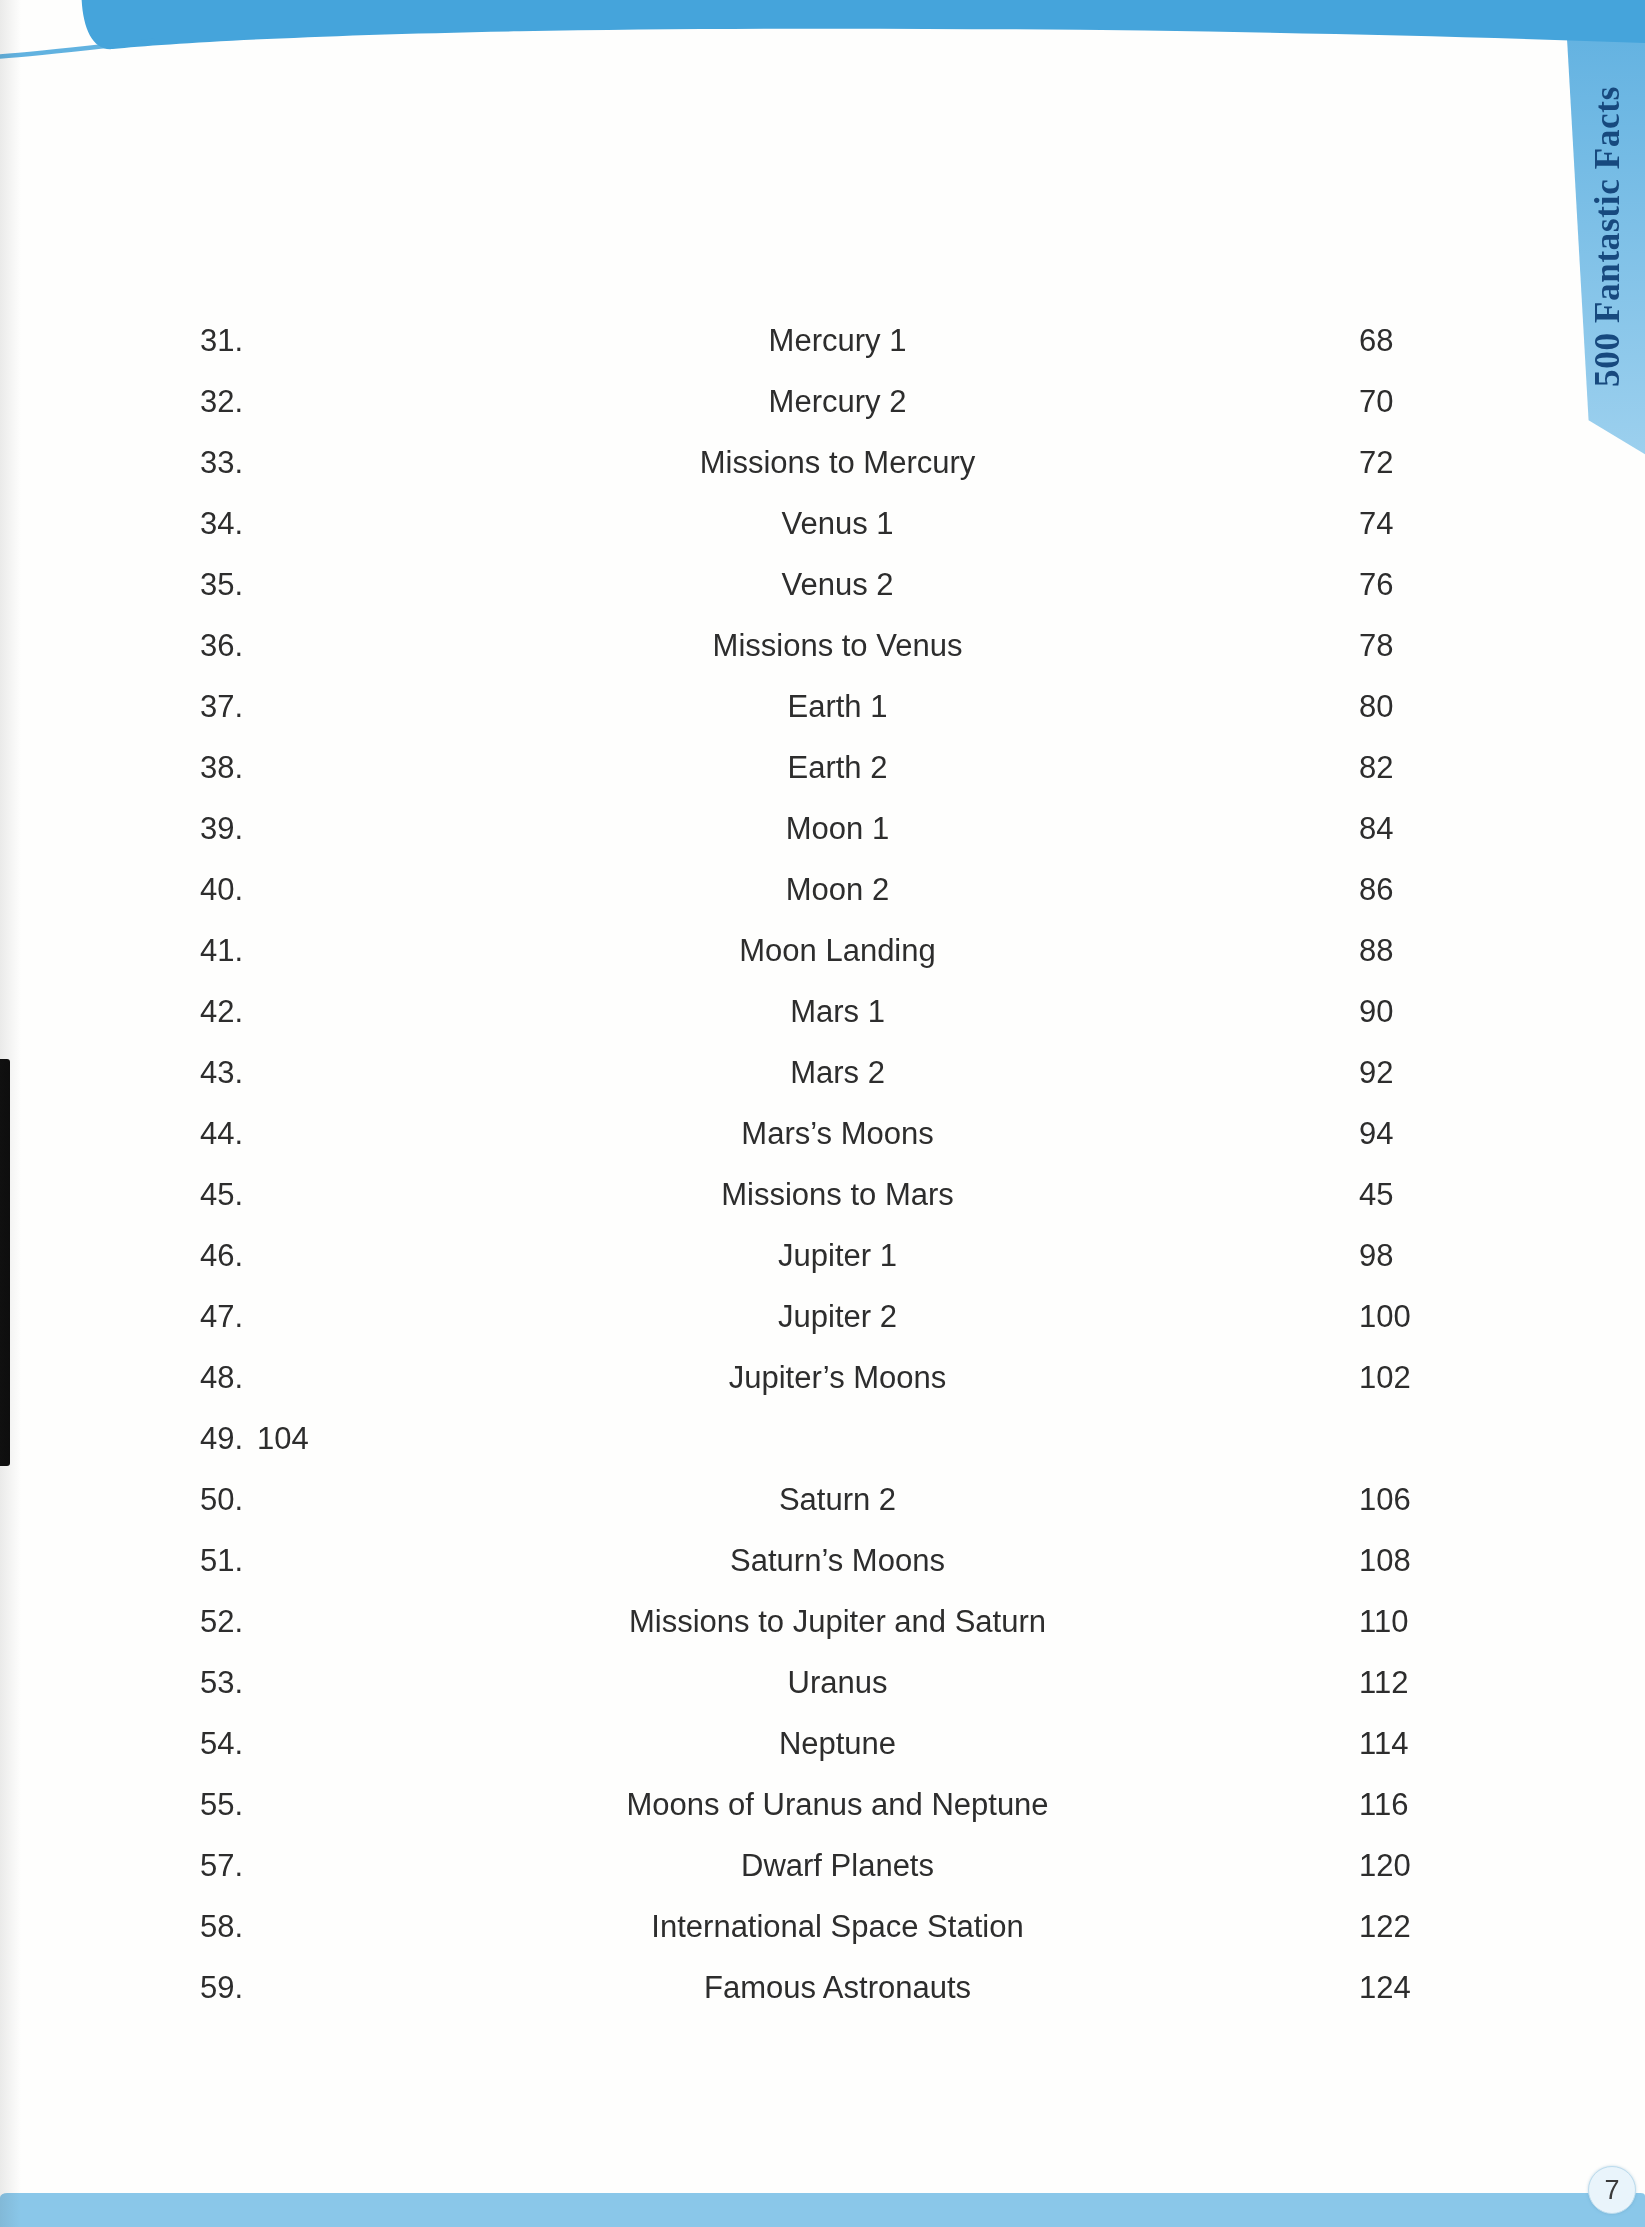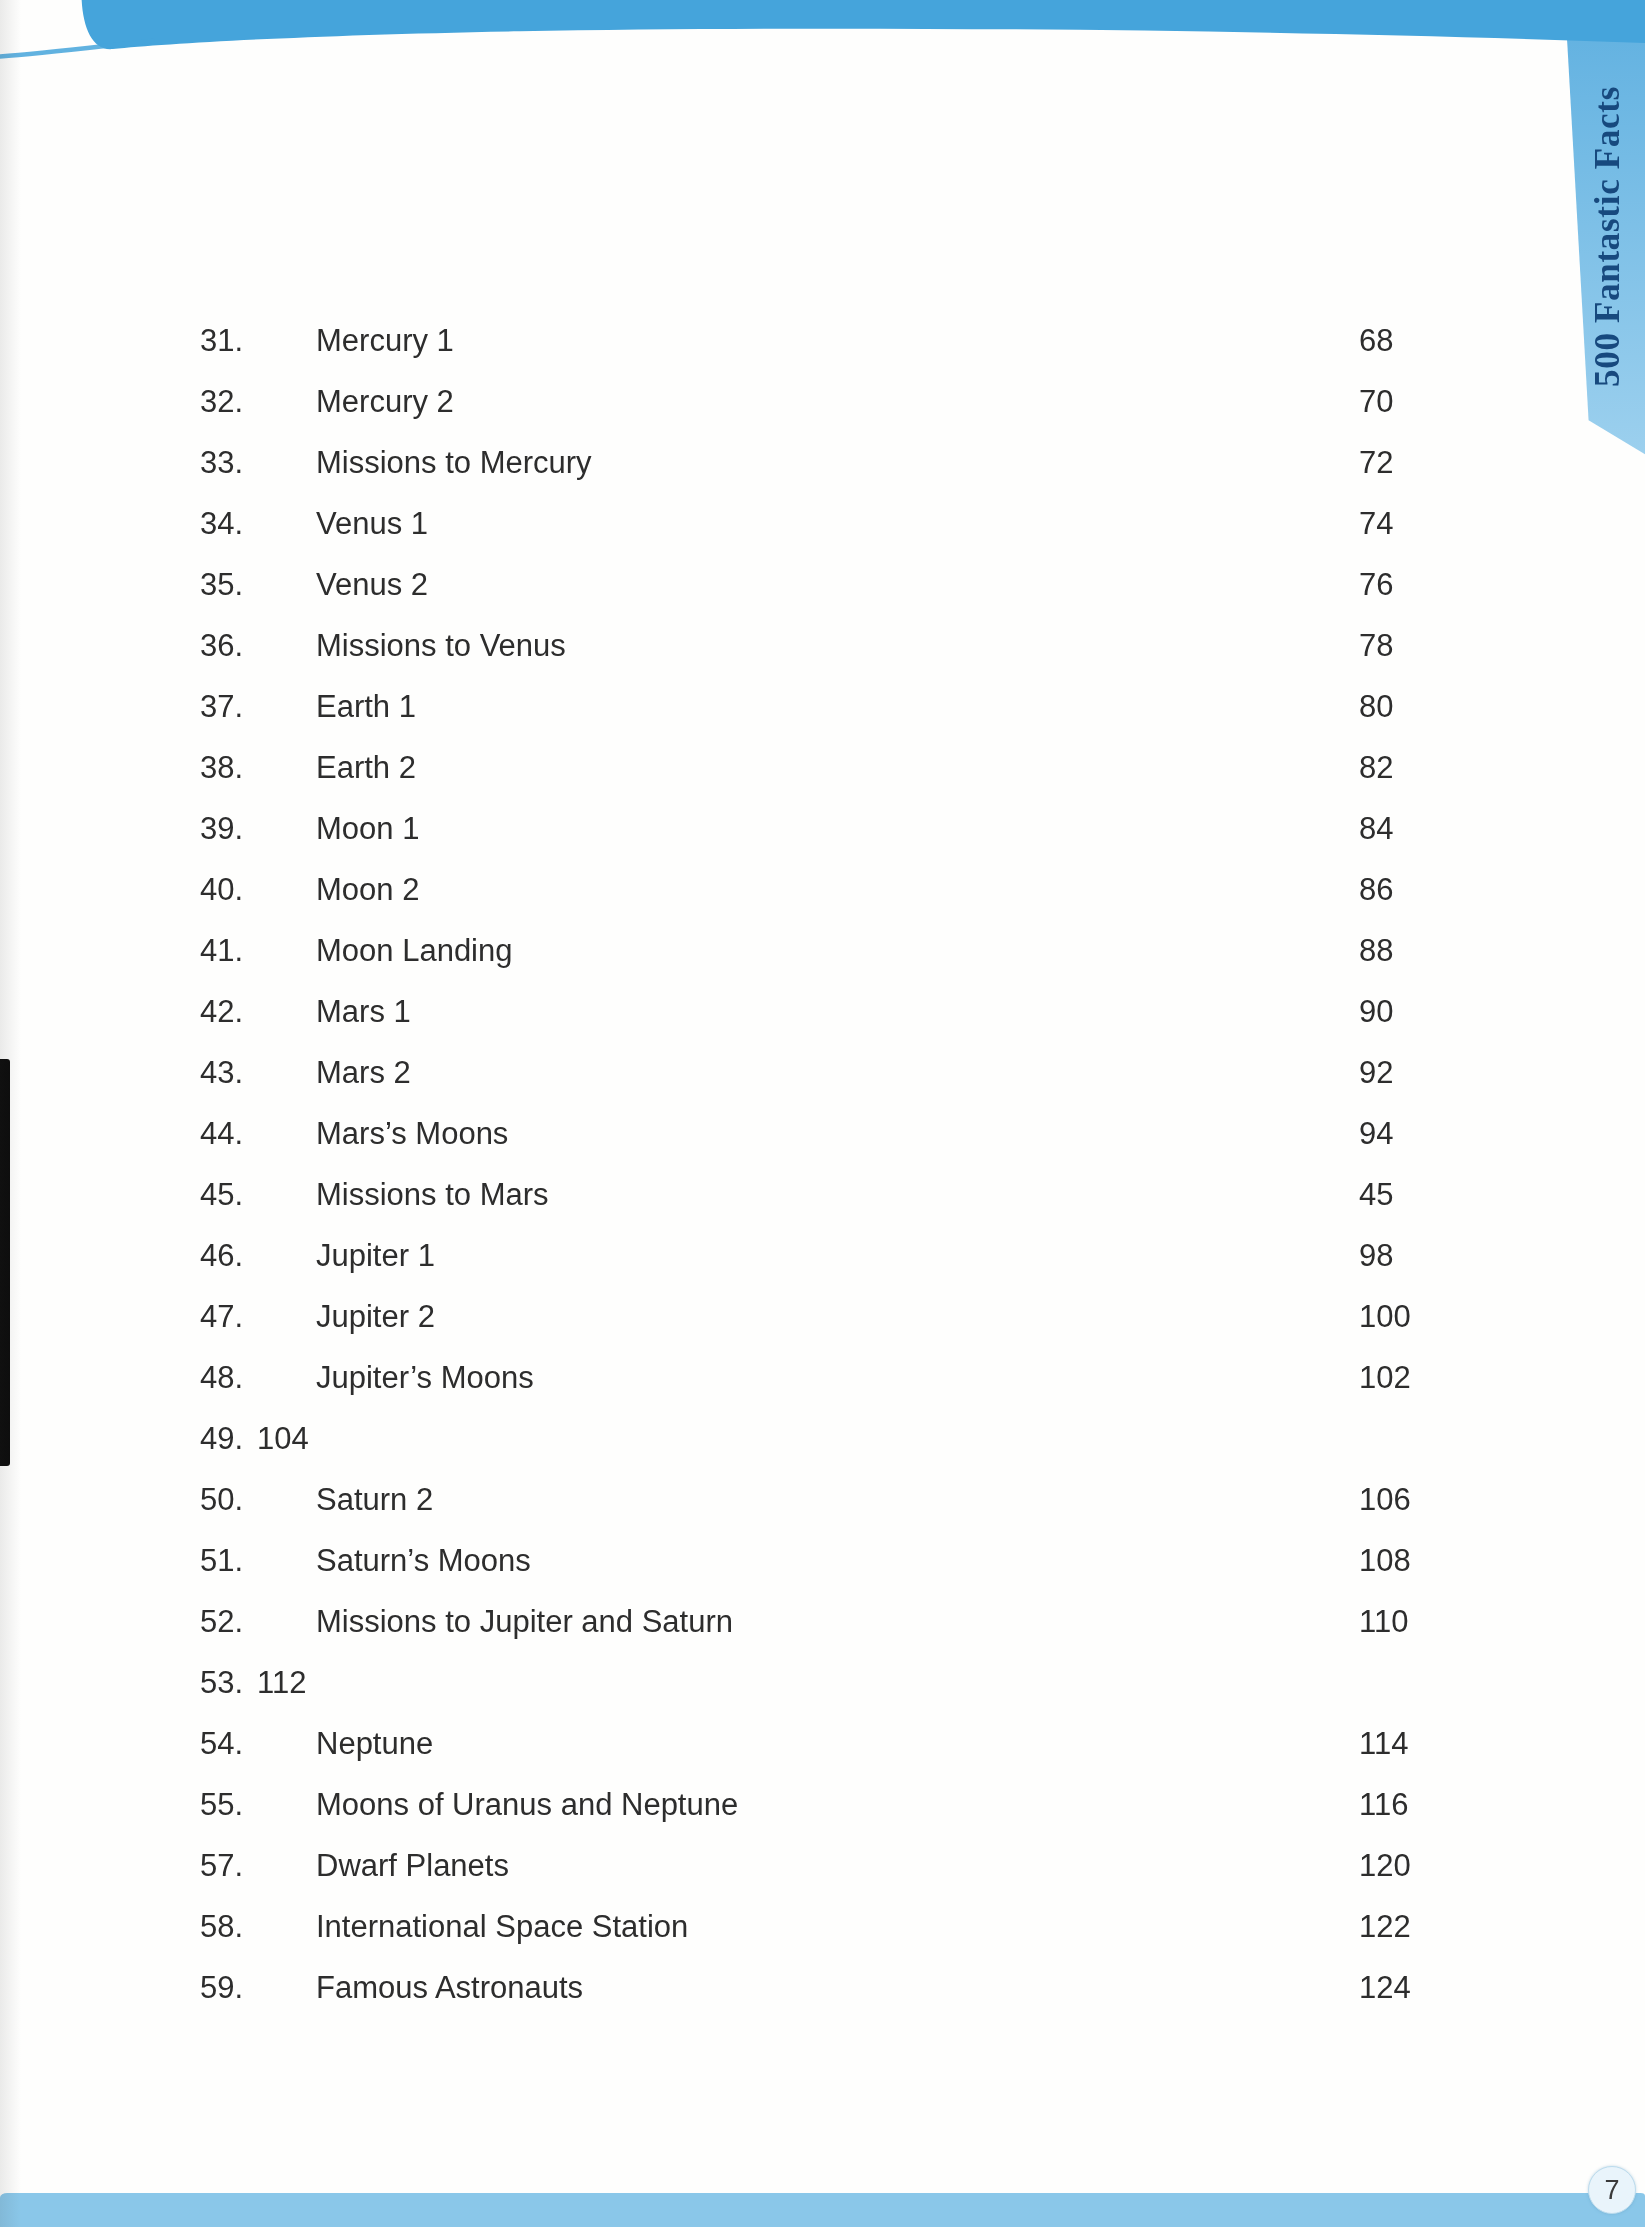--- a/index.html
+++ b/index.html
@@ -40,21 +40,21 @@
     width:1292px;
   }
   .toc-row {
     display:flex;
     align-items:center;
     height:61px;
     font-size:31px;
     color:#2d2d2d;
   }
   .toc-num   { width:71px;  text-align:center; }
-  .toc-title { flex:1; padding-left:59px; }
+  .toc-title { flex:1; padding-left:59px;text-align:center; }
   .toc-page  { width:119px; text-align:left; }
 
   
   .footer-bar {
     position:absolute;
     left:0; bottom:0;
     width:1645px; height:34px;
     background:#8ac7e9;
     border-radius:7.4px 4.5px 0 0 / 4.5px 3px 0 0;
   }
@@ -236,20 +236,21 @@
     </div>
 
     <div class="toc-row">
       <span class="toc-num">52.</span>
       <span class="toc-title">Missions to Jupiter and Saturn</span>
       <span class="toc-page">110</span>
     </div>
 
     <div class="toc-row">
       <span class="toc-num">53.</span>
+      <span class="toc-title">Uranus</span>
       <span class="toc-page">112</span>
     </div>
 
     <div class="toc-row">
       <span class="toc-num">54.</span>
       <span class="toc-title">Neptune</span>
       <span class="toc-page">114</span>
     </div>
 
     <div class="toc-row">

